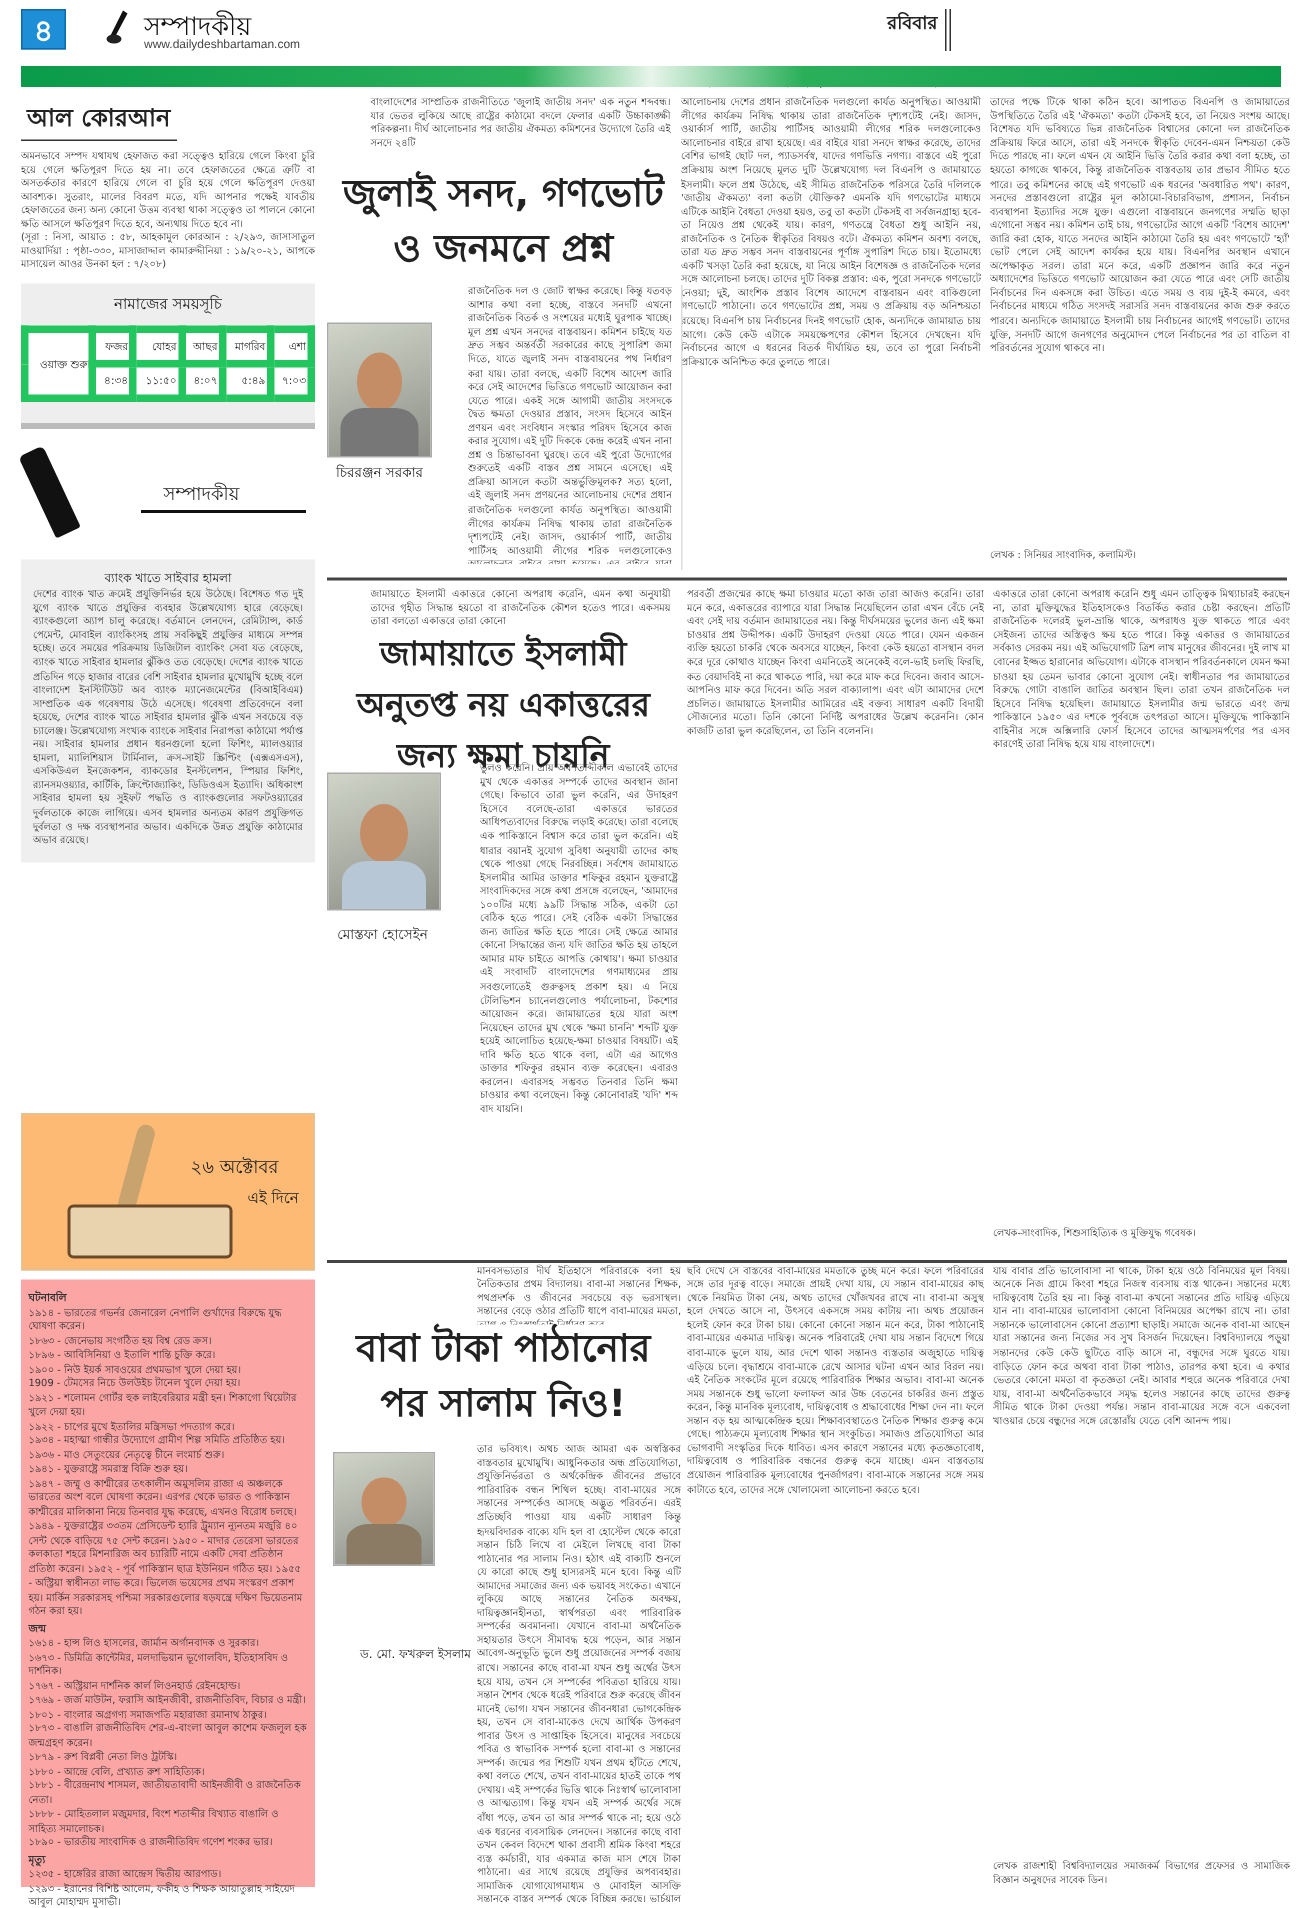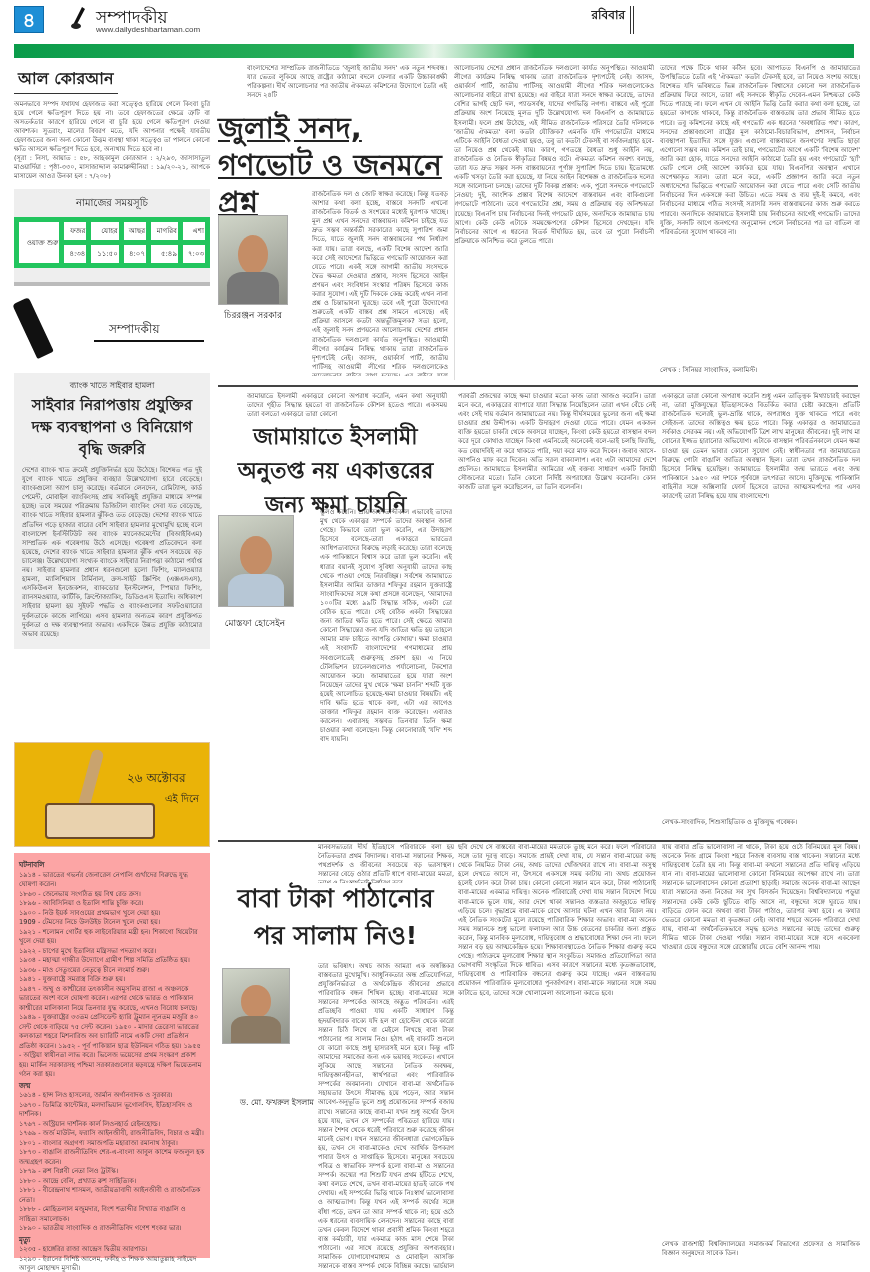--- a/index.html
+++ b/index.html
@@ -36,32 +36,32 @@
   .editorial-badge { position: relative; height: 75px; margin-top: 8px; }
   .pen { position: absolute; left: 10px; top: 4px; width: 18px; height: 60px; background: #111; transform: rotate(-25deg); border-radius: 4px 4px 2px 2px; }
   .badge-label { position: absolute; left: 95px; top: 26px; font-size: 12px; }
   .badge-line { position: absolute; left: 80px; top: 46px; width: 110px; border-top: 2px solid #111; }
 
   .article-box { background: #efefef; padding: 6px 8px 10px; margin-top: 4px; }
   .kicker { text-align: center; font-size: 8px; }
   .headline-box { text-align: center; font-size: 15px; line-height: 22px; margin: 2px 0 6px; }
   .body-small { font-size: 6.5px; line-height: 9.1px; color: #333; text-align: justify; }
 
-  .day-box { position: absolute; left: 14px; top: 742px; width: 196px; height: 105px; background: #eab308; border: 1px solid #e0c298; }
+  .day-box { position: absolute; left: 14px; top: 742px; width: 196px; height: 105px; background: #fdba74; border: 1px solid #e0c298; }
   .day-box .feather { position: absolute; left: 70px; top: 6px; width: 12px; height: 60px; background: #c9a36e; border-radius: 8px; transform: rotate(15deg); }
   .day-box .books { position: absolute; left: 30px; top: 60px; width: 110px; height: 36px; background: #e9d2ae; border: 2px solid #6b4a2a; border-radius: 4px; }
   .day-box .date-label { position: absolute; left: 112px; top: 26px; font-size: 12px; }
   .day-box .sub-label { position: absolute; left: 150px; top: 48px; font-size: 10px; }
 
   .history { position: absolute; left: 14px; top: 853px; width: 196px; height: 405px; background: #fca5a5; padding: 6px 5px; font-size: 6.6px; line-height: 9.5px; color: #333; }
   .history .h-sec { font-weight: bold; font-size: 7px; margin-top: 2px; }
 
   
   .a1-lead { position: absolute; left: 247px; top: 64px; width: 200px; font-size: 6.5px; line-height: 9.1px; color: #333; text-align: justify; }
-  .a1-head { position: absolute; left: 218px; top: 110px; width: 235px; text-align: left; font-size: 29px; line-height: 37px; text-decoration: underline; }
+  .a1-head { position: absolute; left: 218px; top: 110px; width: 235px; text-align: center; font-size: 25px; line-height: 37px; }
   .photo { position: absolute; background: linear-gradient(160deg, #d0d5c8, #8d8f87); border: 1px solid #aaa; overflow: hidden; }
   .photo .face { position: absolute; left: 28%; top: 22%; width: 44%; height: 44%; border-radius: 50%; background: #c58d66; }
   .photo .body { position: absolute; left: 12%; top: 64%; width: 76%; height: 50%; border-radius: 30% 30% 0 0; background: #777; }
   .caption { position: absolute; font-size: 9px; text-align: center; }
   .text-col { position: absolute; font-size: 6.5px; line-height: 9.1px; color: #333; text-align: justify; overflow: hidden; }
   .rule { position: absolute; height: 0; border-top: 2px solid #444; }
 
   .a2-head { position: absolute; left: 218px; top: 420px; width: 235px; text-align: center; font-size: 22px; line-height: 34px; }
   .a3-head { position: absolute; left: 218px; top: 880px; width: 235px; text-align: center; font-size: 25px; line-height: 37px; }
   .vline { position: absolute; border-left: 1px solid #ddd; }
@@ -114,21 +114,20 @@
   </div>
 
   <div class="editorial-badge">
     <div class="pen"></div>
     <div class="badge-label">সম্পাদকীয়</div>
     <div class="badge-line"></div>
   </div>
 
   <div class="article-box">
     <div class="kicker">ব্যাংক খাতে সাইবার হামলা</div>
-    <h1 class="headline-box">সাইবার নিরাপত্তায় প্রযুক্তির দক্ষ ব্যবস্থাপনা ও বিনিয়োগ বৃদ্ধি জরুরি</h1>
     <p class="body-small">দেশের ব্যাংক খাত ক্রমেই প্রযুক্তিনির্ভর হয়ে উঠেছে। বিশেষত গত দুই যুগে ব্যাংক খাতে প্রযুক্তির ব্যবহার উল্লেখযোগ্য হারে বেড়েছে। ব্যাংকগুলো অ্যাপ চালু করেছে। বর্তমানে লেনদেন, রেমিট্যান্স, কার্ড পেমেন্ট, মোবাইল ব্যাংকিংসহ প্রায় সবকিছুই প্রযুক্তির মাধ্যমে সম্পন্ন হচ্ছে। তবে সময়ের পরিক্রমায় ডিজিটাল ব্যাংকিং সেবা যত বেড়েছে, ব্যাংক খাতে সাইবার হামলার ঝুঁকিও তত বেড়েছে। দেশের ব্যাংক খাতে প্রতিদিন গড়ে হাজার বারের বেশি সাইবার হামলার মুখোমুখি হচ্ছে বলে বাংলাদেশ ইনস্টিটিউট অব ব্যাংক ম্যানেজমেন্টের (বিআইবিএম) সাম্প্রতিক এক গবেষণায় উঠে এসেছে। গবেষণা প্রতিবেদনে বলা হয়েছে, দেশের ব্যাংক খাতে সাইবার হামলার ঝুঁকি এখন সবচেয়ে বড় চ্যালেঞ্জ। উল্লেখযোগ্য সংখ্যক ব্যাংকে সাইবার নিরাপত্তা কাঠামো পর্যাপ্ত নয়। সাইবার হামলার প্রধান ধরনগুলো হলো ফিশিং, ম্যালওয়্যার হামলা, ম্যালিশিয়াস টার্মিনাল, ক্রস-সাইট স্ক্রিপ্টিং (এক্সএসএস), এসকিউএল ইনজেকশন, ব্যাকডোর ইনস্টলেশন, স্পিয়ার ফিশিং, র‍্যানসমওয়্যার, কার্টিকি, ক্রিপ্টোজ্যাকিং, ডিডিওএস ইত্যাদি। অধিকাংশ সাইবার হামলা হয় সুইফট পদ্ধতি ও ব্যাংকগুলোর সফটওয়্যারের দুর্বলতাকে কাজে লাগিয়ে। এসব হামলার অন্যতম কারণ প্রযুক্তিগত দুর্বলতা ও দক্ষ ব্যবস্থাপনার অভাব। একদিকে উন্নত প্রযুক্তি কাঠামোর অভাব রয়েছে।</p>
   </div>
 </aside>
 
 <div class="day-box">
   <div class="feather"></div>
   <div class="books"></div>
   <div class="date-label">২৬ অক্টোবর</div>
   <div class="sub-label">এই দিনে</div>
 </div>

